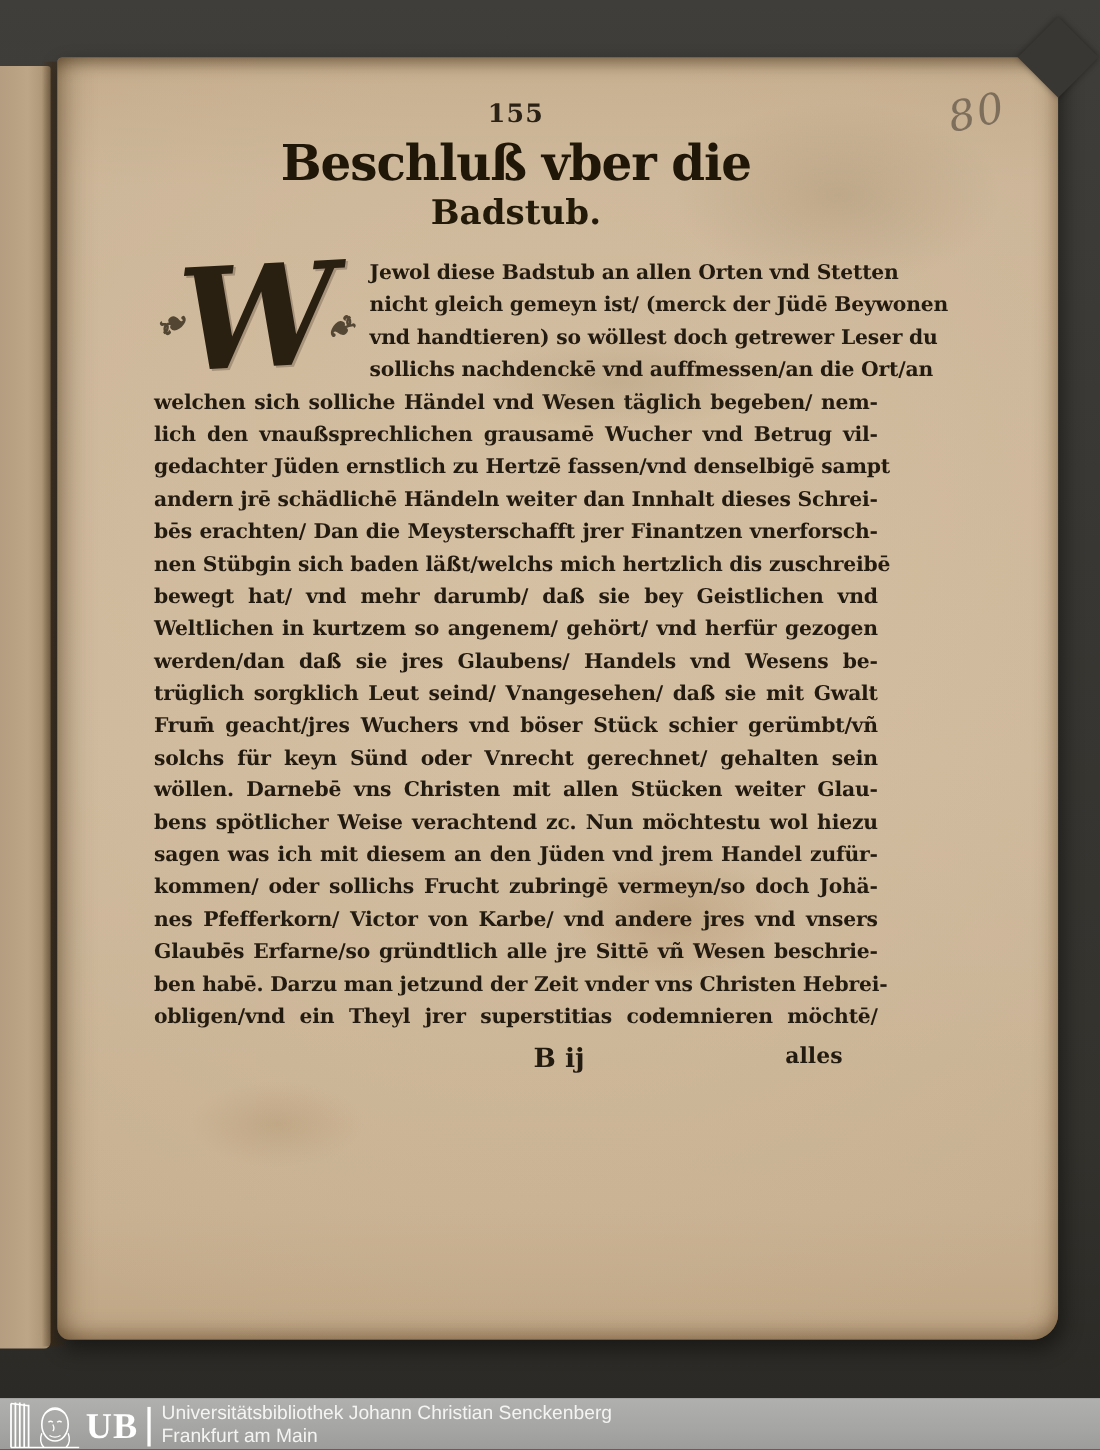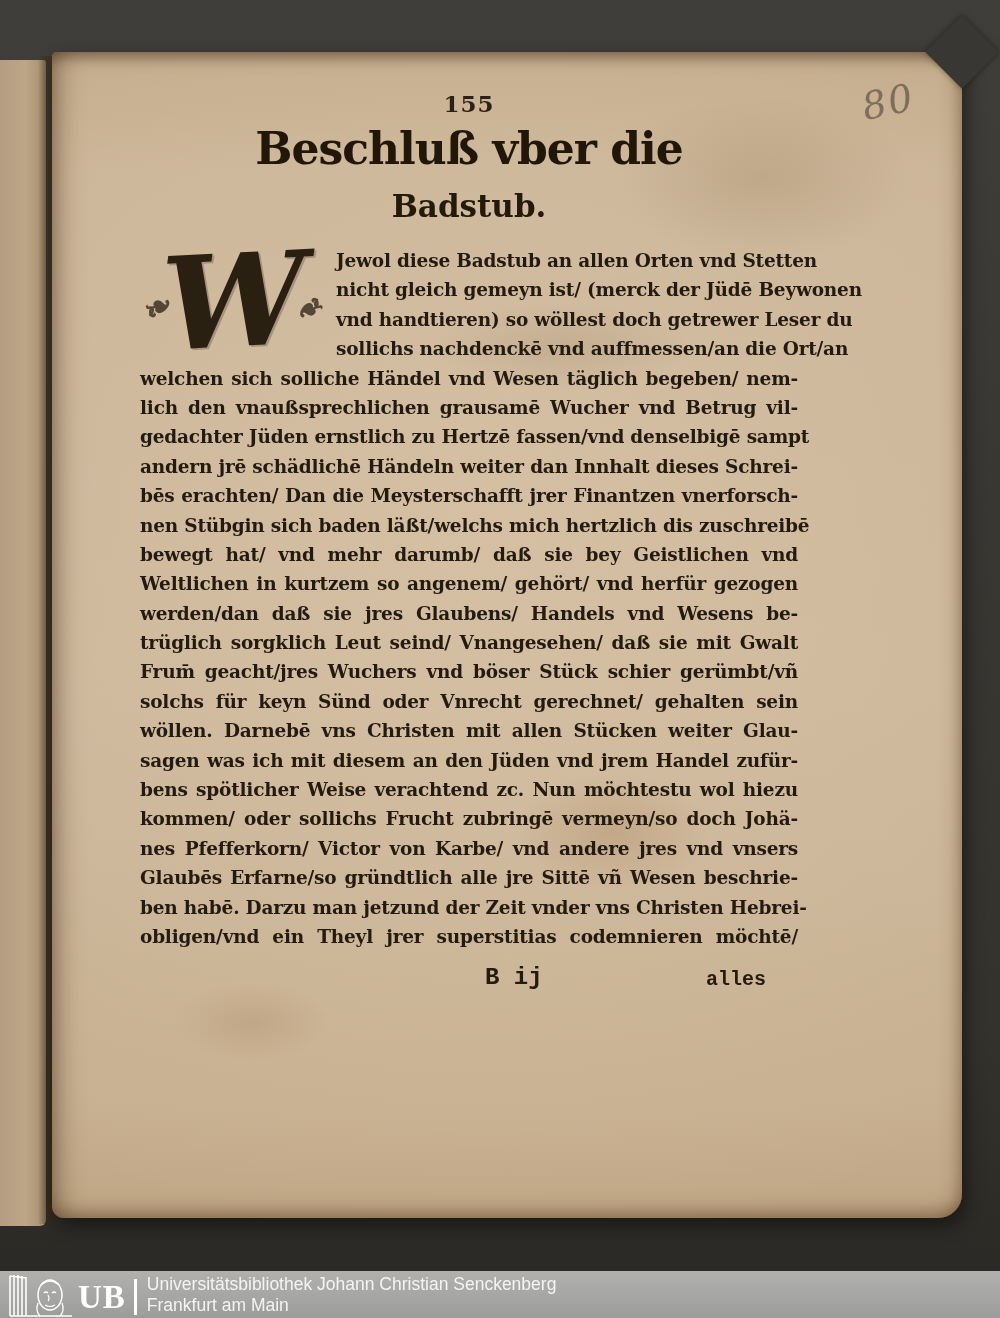--- a/index.html
+++ b/index.html
@@ -70,21 +70,21 @@
     text-align: center; font-size: 23px; font-weight: 700;
     letter-spacing: 1px; color: #2b2114;
   }
   .heading-1 {
     margin-top: 6px; text-align: center;
     font-size: 44px; font-weight: 700; letter-spacing: -1px;
     color: #201708; transform: scaleY(1.02);
   }
   .heading-2 {
     text-align: center; font-size: 31px; font-weight: 700;
-    color: #241a0a; margin-top: 14px;
+    color: #241a0a; margin-top: 2px;
   }
 
   .body-block { position: relative; margin-top: 26px; }
 
   .drop-cap {
     position: absolute; left: 2px; top: -4px; width: 186px; height: 122px;
     font-size: 128px; line-height: 110px; font-weight: 700; font-style: italic;
     color: #2a2012; text-align: center; transform: rotate(-3deg);
     text-shadow: 2px 2px 0 rgba(42,32,18,0.25);
   }
@@ -97,22 +97,22 @@
 
   .text-line {
     height: 29.4px; font-size: 18.5px; font-weight: 700; letter-spacing: -0.2px;
     white-space: nowrap; color: #241b10;
     text-align: justify; text-align-last: justify;
     overflow: visible;
   }
   .text-line.beside-cap { padding-left: 196px; }
 
   .sig-row {
-    display: flex; align-items: flex-end; height: 32px; margin-top: 4px;
-    font-size: 20px; font-weight: 700; color: #241b10; font-family: Liberation Mono, monospace;
+    display: flex; align-items: flex-start; height: 32px; margin-top: 4px;
+    font-size: 20px; font-weight: 700; color: #241b10;
   }
   .sig-spacer { flex: 0 0 345px; }
   .sig-mark { font-size: 24px; }
   .sig-grow { flex: 1 1 auto; }
   .catchword { margin-right: 32px; }
 
   
   .footer-bar {
     position: absolute; left: 0; bottom: 0; width: 1000px; height: 47px;
     background: linear-gradient(180deg, #b0b0ae 0%, #a5a5a3 60%, #9c9c9a 100%);
@@ -171,22 +171,22 @@
             <div class="text-line">andern jrē schädlichē Händeln weiter dan Innhalt dieses Schrei-</div>
             <div class="text-line">bēs erachten/ Dan die Meysterschafft jrer Finantzen vnerforsch-</div>
             <div class="text-line">nen Stübgin sich baden läßt/welchs mich hertzlich dis zuschreibē</div>
             <div class="text-line">bewegt hat/ vnd mehr darumb/ daß sie bey Geistlichen vnd</div>
             <div class="text-line">Weltlichen in kurtzem so angenem/ gehört/ vnd herfür gezogen</div>
             <div class="text-line">werden/dan daß sie jres Glaubens/ Handels vnd Wesens be-</div>
             <div class="text-line">trüglich sorgklich Leut seind/ Vnangesehen/ daß sie mit Gwalt</div>
             <div class="text-line">Frum̄ geacht/jres Wuchers vnd böser Stück schier gerümbt/vñ</div>
             <div class="text-line">solchs für keyn Sünd oder Vnrecht gerechnet/ gehalten sein</div>
             <div class="text-line">wöllen. Darnebē vns Christen mit allen Stücken weiter Glau-</div>
+            <div class="text-line">bens spötlicher Weise verachtend zc. Nun möchtestu wol hiezu</div>
             <div class="text-line">sagen was ich mit diesem an den Jüden vnd jrem Handel zufür-</div>
-            <div class="text-line">bens spötlicher Weise verachtend zc. Nun möchtestu wol hiezu</div>
             <div class="text-line">kommen/ oder sollichs Frucht zubringē vermeyn/so doch Johä-</div>
             <div class="text-line">nes Pfefferkorn/ Victor von Karbe/ vnd andere jres vnd vnsers</div>
             <div class="text-line">Glaubēs Erfarne/so gründtlich alle jre Sittē vñ Wesen beschrie-</div>
             <div class="text-line">ben habē. Darzu man jetzund der Zeit vnder vns Christen Hebrei-</div>
             <div class="text-line">obligen/vnd ein Theyl jrer superstitias codemnieren möchtē/</div>
           </div>
 
         <div class="sig-row">
           <div class="sig-spacer"></div>
           <div class="sig-mark">B ij</div>

